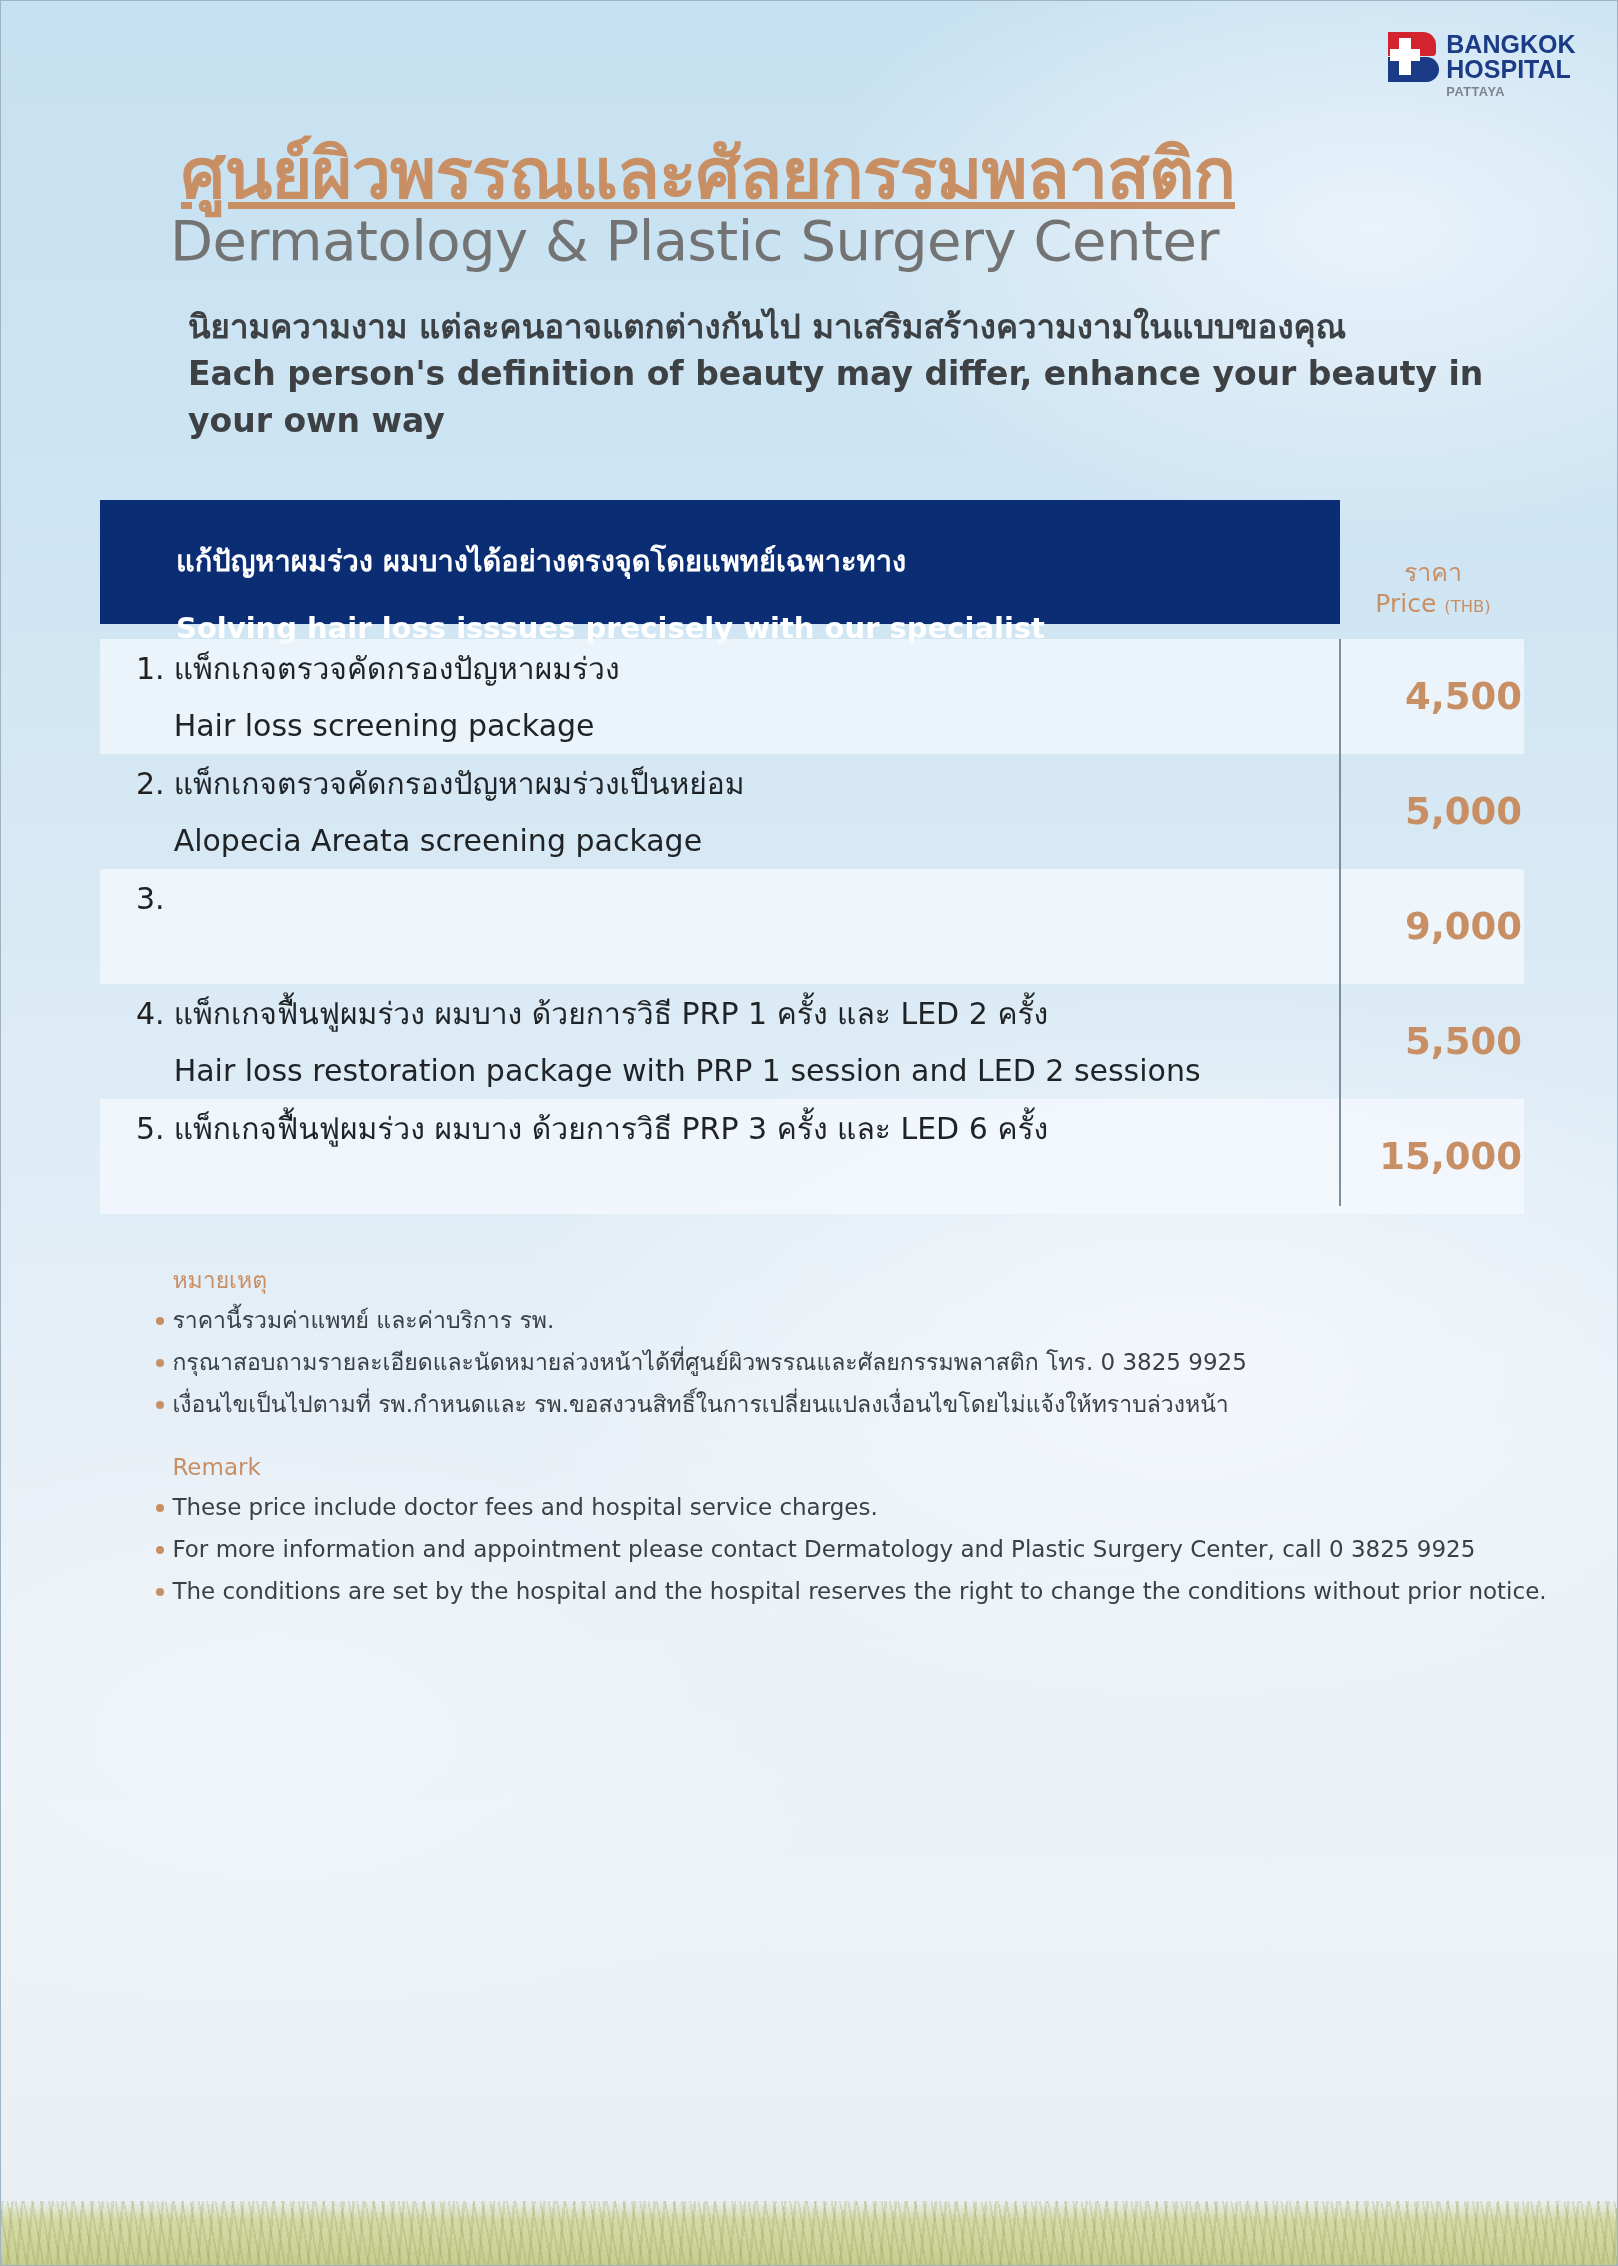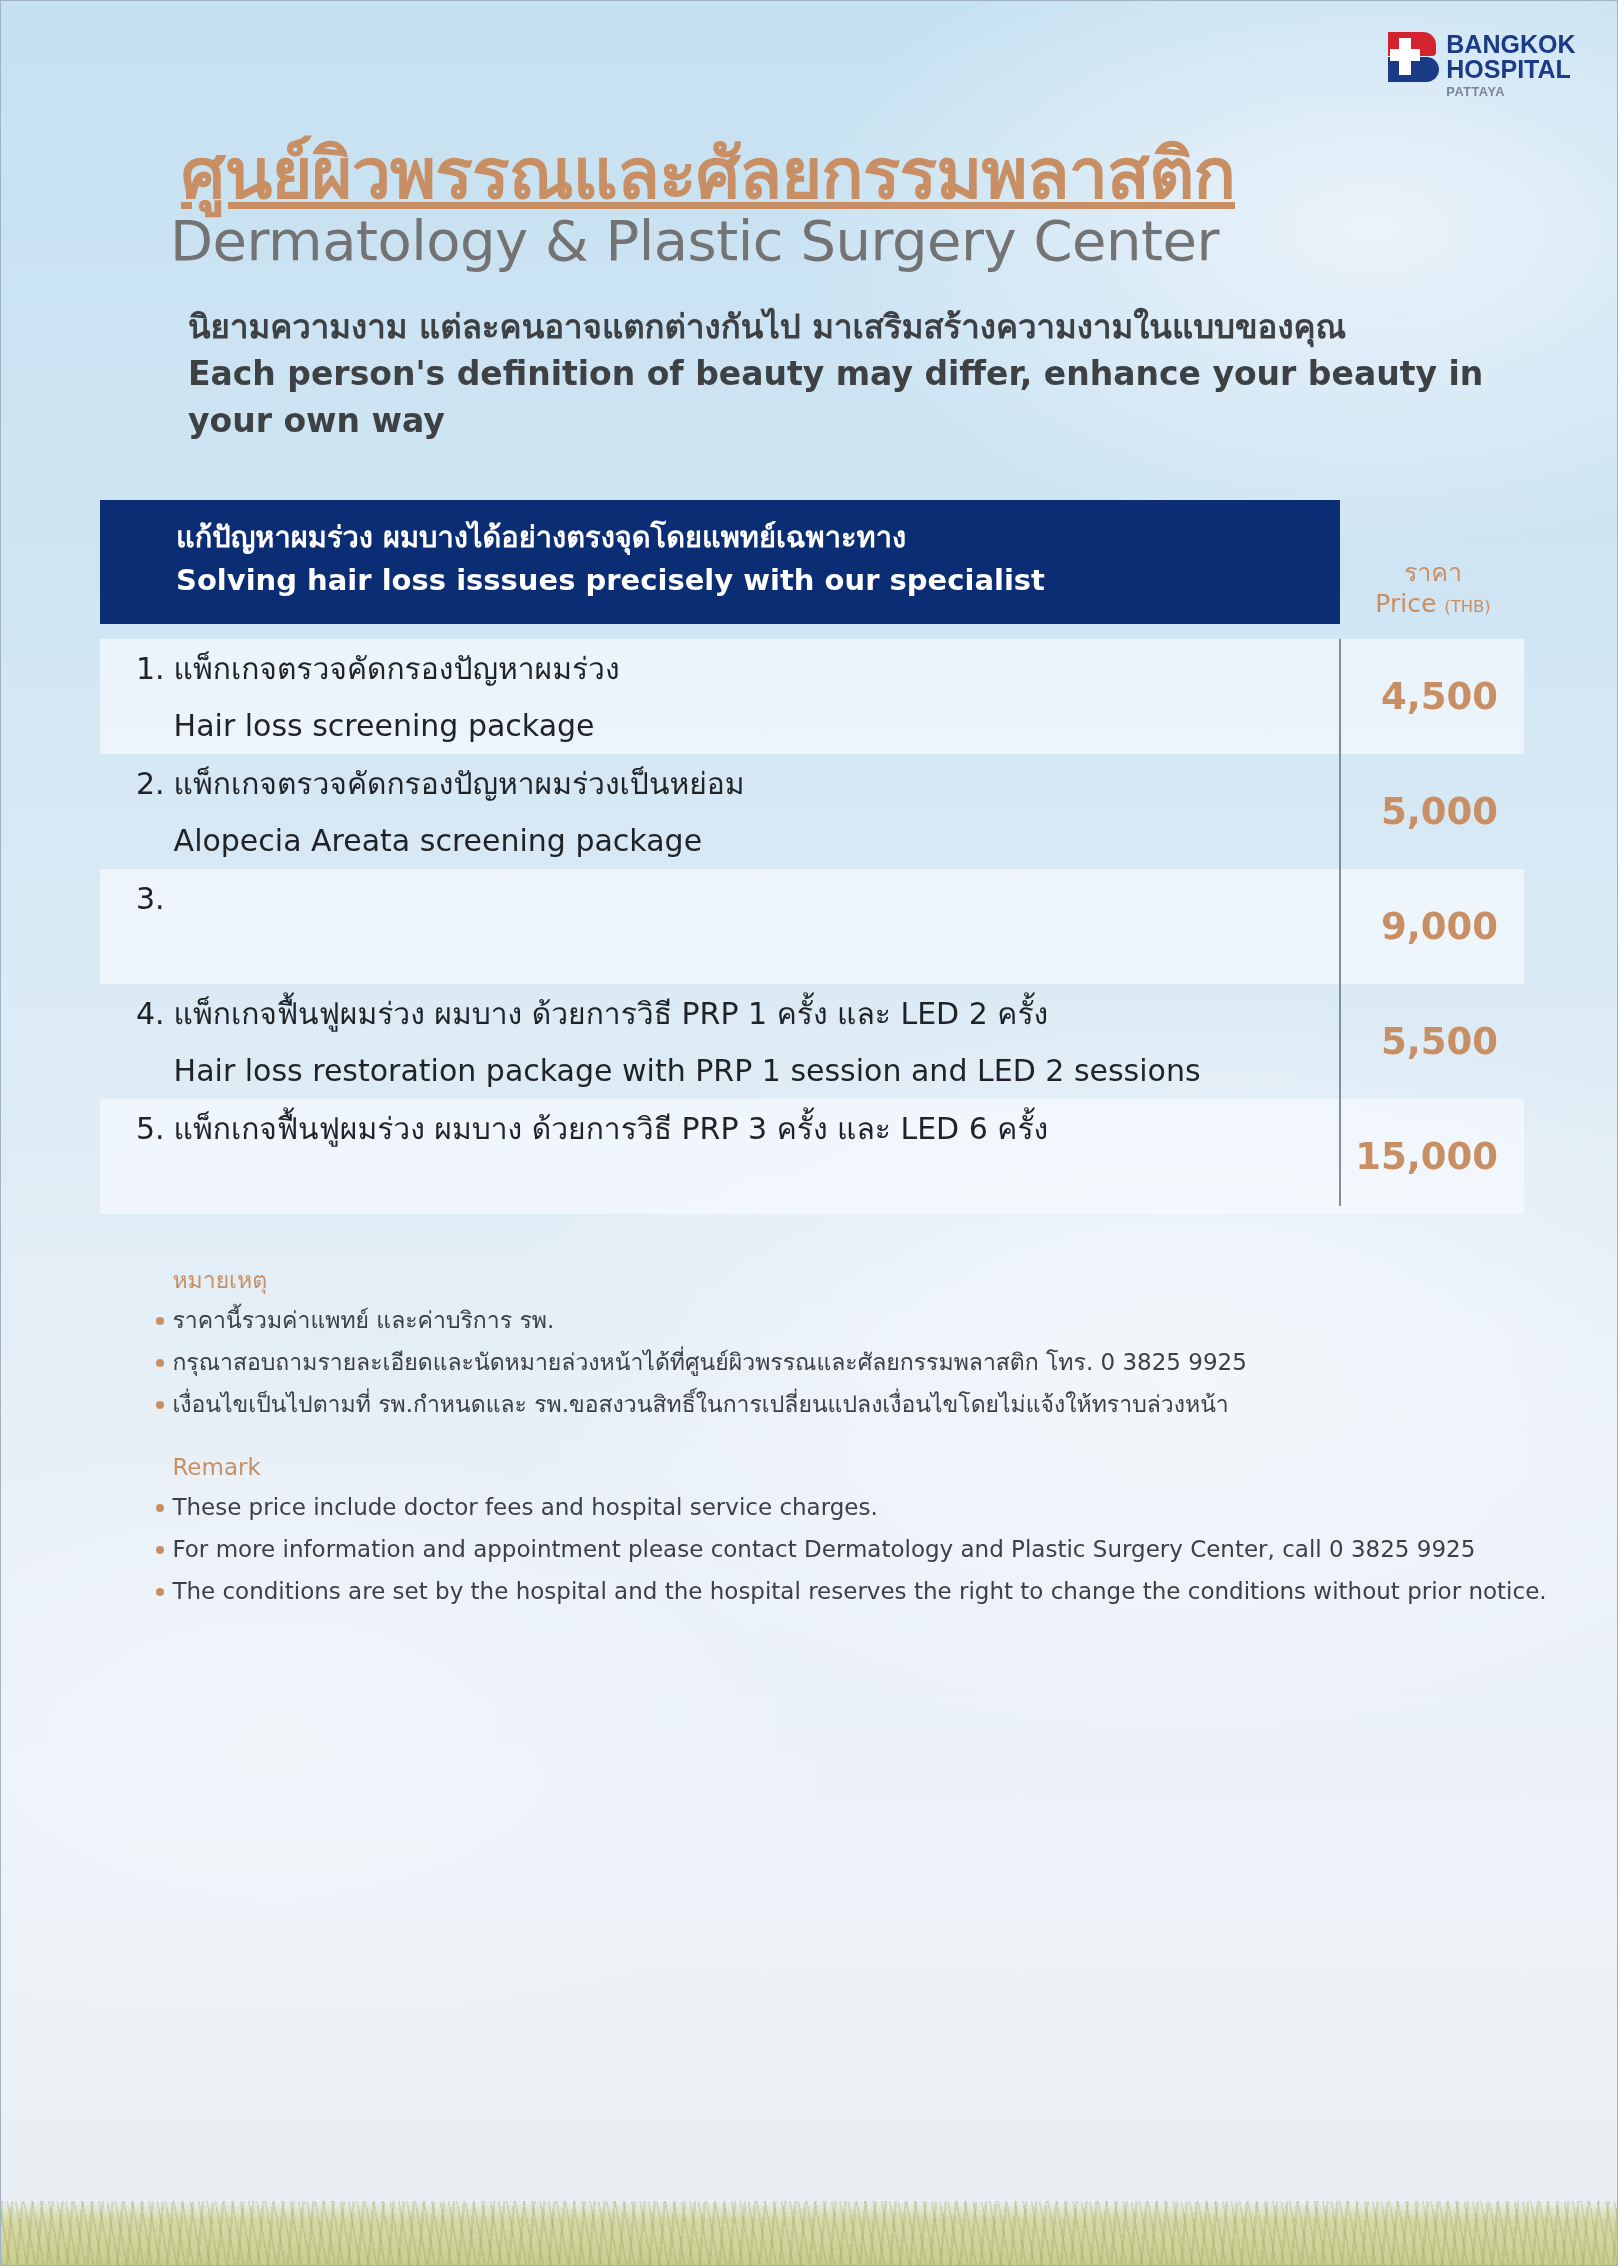--- a/index.html
+++ b/index.html
@@ -49,42 +49,42 @@
       color: #3d4144; font-weight: 700; font-size: 33px; line-height: 47px;
     }
     .tagline span { display: block; white-space: nowrap; }
 
     .header-band {
       position: absolute; left: 99px; top: 499px; width: 1240px; height: 124px;
       background: #0b2d74;
       padding: 16.4px 0 0 76px;
       color: #ffffff; font-weight: 700; font-size: 29px; line-height: 43px;
     }
-    .header-band span { display: block; white-space: nowrap; }
+    .header-band span { display: block; white-space: nowrap; margin-top: 24px; }
     .price-head {
       position: absolute; left: 1343px; top: 556px; width: 178px; text-align: center;
       color: #c98f64; font-size: 25px; line-height: 31px;
     }
     .price-head .thb { font-size: 16.4px; }
 
     .rows { position: absolute; left: 99px; top: 638px; width: 1424px; }
     .row {
       position: relative; height: 115px; display: flex;
     }
     .row.shaded { background: rgba(245,249,253,0.72); }
     .row .num {
       width: 75px; padding-top: 9.1px; text-align: right; padding-right: 9.1px;
       font-size: 30px; color: #222; line-height: 42px;
     }
     .row .desc { width: 1165px; padding-top: 9.1px; padding-left: 0px; }
     .row .desc .th { display: block; font-size: 30px; color: #1f2326; line-height: 42px; white-space: nowrap; }
     .row .desc .en { display: block; font-size: 30px; color: #1f2326; line-height: 42px; margin-top: 14.6px; white-space: nowrap; }
     .row .price {
       width: 214px; display: flex; align-items: center; justify-content: flex-end;
-      padding-right: 26px; font-size: 37px; font-weight: 700; color: #c98f64;
+      padding-right: 2px; font-size: 37px; font-weight: 700; color: #c98f64;
     }
     .vline { position: absolute; left: 1338px; top: 638px; width: 1.8px; height: 567px; background: #7d8e9c; }
 
     .notes { position: absolute; left: 155px; top: 1261px; width: 1425px; }
     .notes h3 { font-size: 23px; font-weight: 400; color: #c98f64; margin-left: 16.4px; line-height: 37px; }
     .notes ul { list-style: none; }
     .notes li {
       position: relative; padding-left: 16.4px; font-size: 23px; color: #3b4045;
       line-height: 42px; white-space: nowrap;
     }

